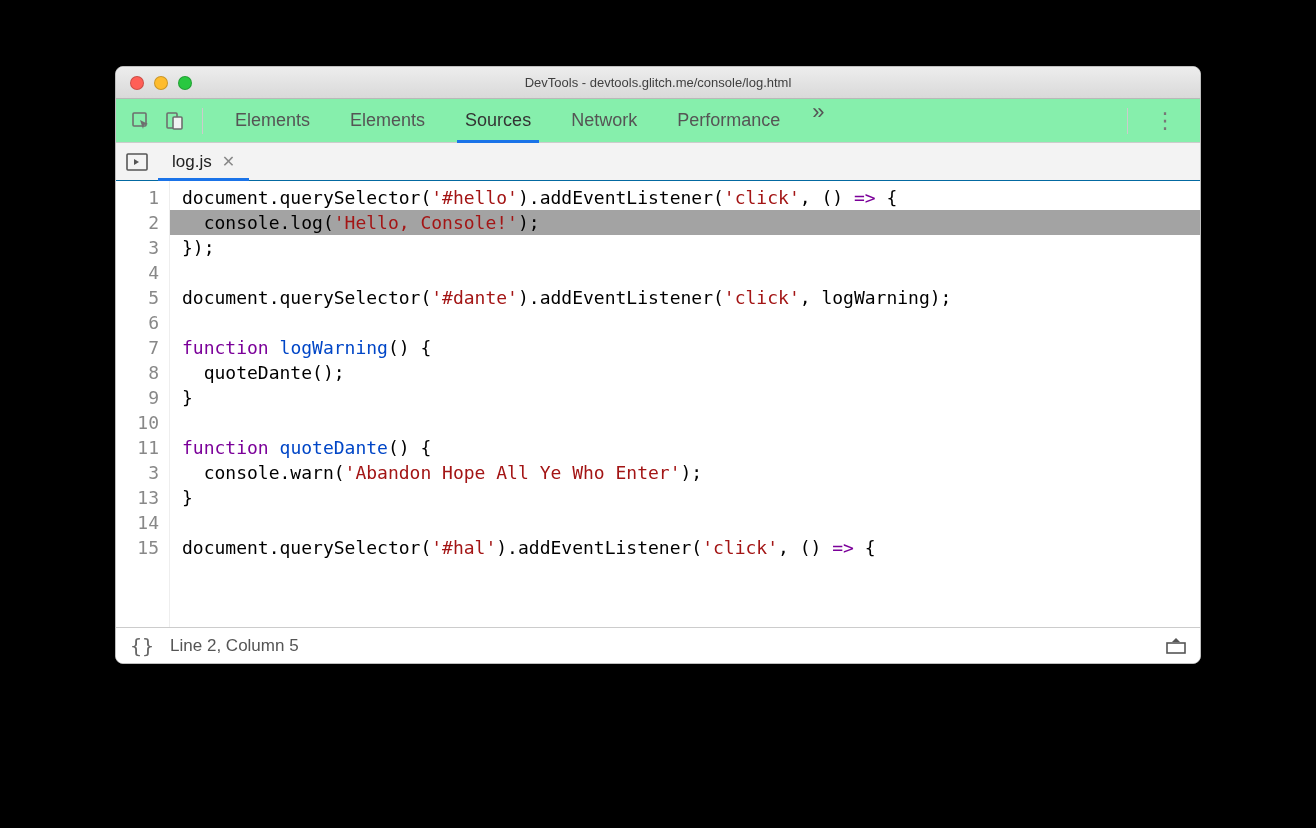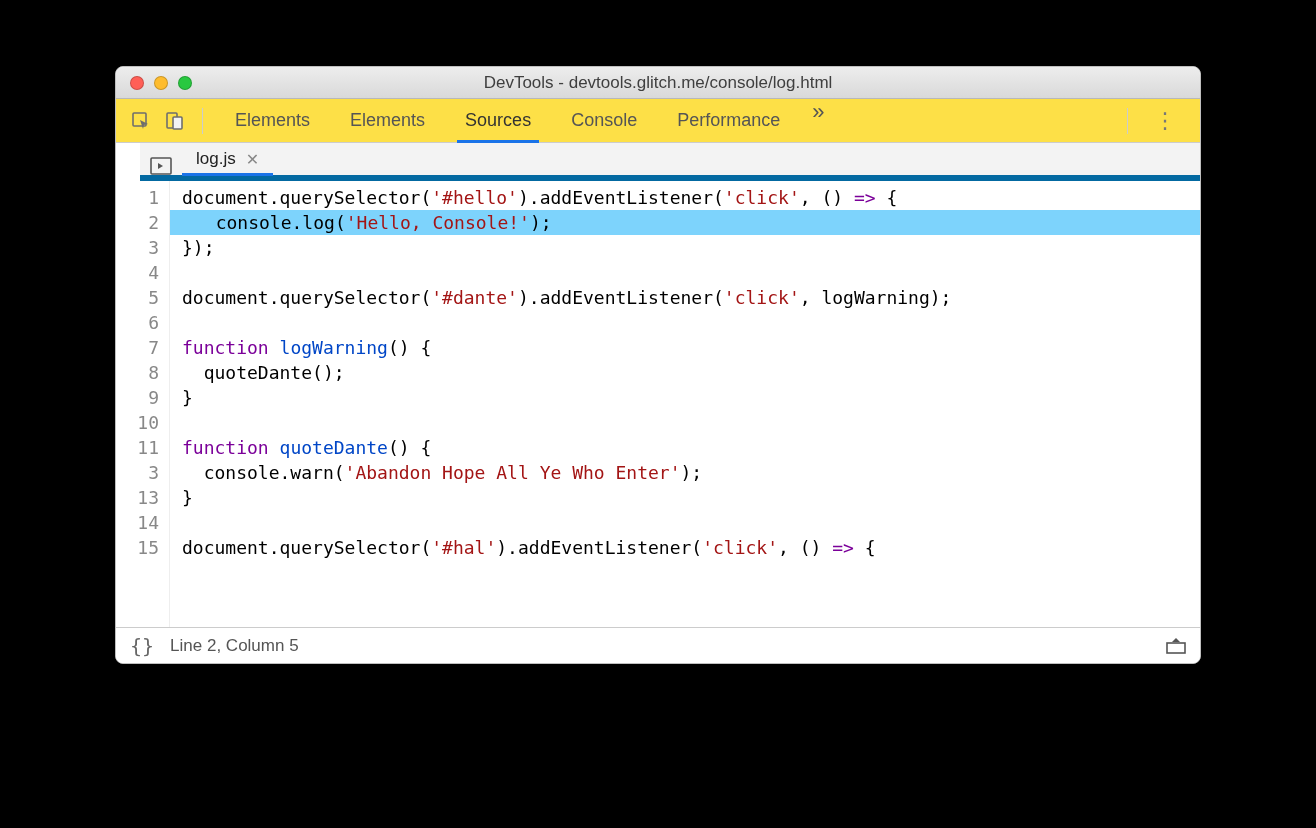--- a/index.html
+++ b/index.html
@@ -40,26 +40,26 @@
   }
   .traffic .dot {
     width: 14px; height: 14px; border-radius: 50%;
     border: 0.5px solid rgba(0,0,0,0.2);
   }
   .dot.red{background:#ff5f57}
   .dot.yellow{background:#febc2e}
   .dot.green{background:#28c840}
   .titlebar .title {
     position:absolute; left:0; right:0; text-align:center;
-    font-size: 17px; color:#3f3f3f;
+    font-size: 13px; color:#3f3f3f;
     pointer-events:none;
   }
   .toolbar {
     height: 44px;
-    background: #fde047;
+    background: #86efac;
     border-bottom: 1px solid #ccc;
     display: flex;
     align-items: center;
     padding: 0 10px;
     gap: 4px;
   }
   .tb-icon {
     width: 30px; height: 30px;
     display: flex; align-items:center; justify-content:center;
     color: #6e6e6e;
@@ -87,22 +87,22 @@
   }
   .chev {
     padding:0 12px; color:#555; font-size:22px;
   }
   .kebab {
     padding:0 14px; color:#777; font-size:22px; letter-spacing:0;
   }
   .tabstrip {
     height: 38px;
     background:#f3f3f3;
-    border-bottom:6px solid #0369a1;
-    display:flex; align-items:flex-end;margin-left:24px;
+    border-bottom:1px solid #0369a1;
+    display:flex; align-items:center;
   }
   .ts-icon {
     width:42px; display:flex; justify-content:center; color:#555;
   }
   .filetab {
     height:100%;
     display:flex; align-items:center; gap:10px;
     padding:0 14px 0 14px;
     font-size:17px; color:#222;
     position:relative;
@@ -123,21 +123,21 @@
     padding: 4px 10px 4px 0;
     border-right:1px solid #eee;
     user-select:none;
   }
   .code {
     flex:1; padding:4px 0 4px 12px; white-space:pre; color:#000;
     overflow:hidden;
     position:relative;
   }
   .codeline { height:25px; }
-  .codeline.hl { background:#7dd3fc; margin-left:-12px; padding-left:24px; }
+  .codeline.hl { background:#a3a3a3; margin-left:-12px; padding-left:12px; }
   .str { color:#a31515; }
   .kw  { color:#7b0099; }
   .fn  { color:#0046c7; }
   .statusbar {
     height: 36px;
     border-top:1px solid #ccc;
     background:#fff;
     display:flex; align-items:center;
     padding:0 14px; gap:16px;
     color:#555; font-size:17px;
@@ -178,21 +178,21 @@
       <div class="tab">
           <span>Elements</span>
         </div>
       <div class="tab">
           <span>Elements</span>
         </div>
       <div class="tab active">
           <span>Sources</span>
         </div>
       <div class="tab">
-          <span>Console</span>
+          <span>Network</span>
         </div>
       <div class="tab">
           <span>Performance</span>
         </div>
       <div class="chev">»</div>
     </div>
     <div class="tb-sep"></div>
     <div class="kebab">⋮</div>
   </div>
 

